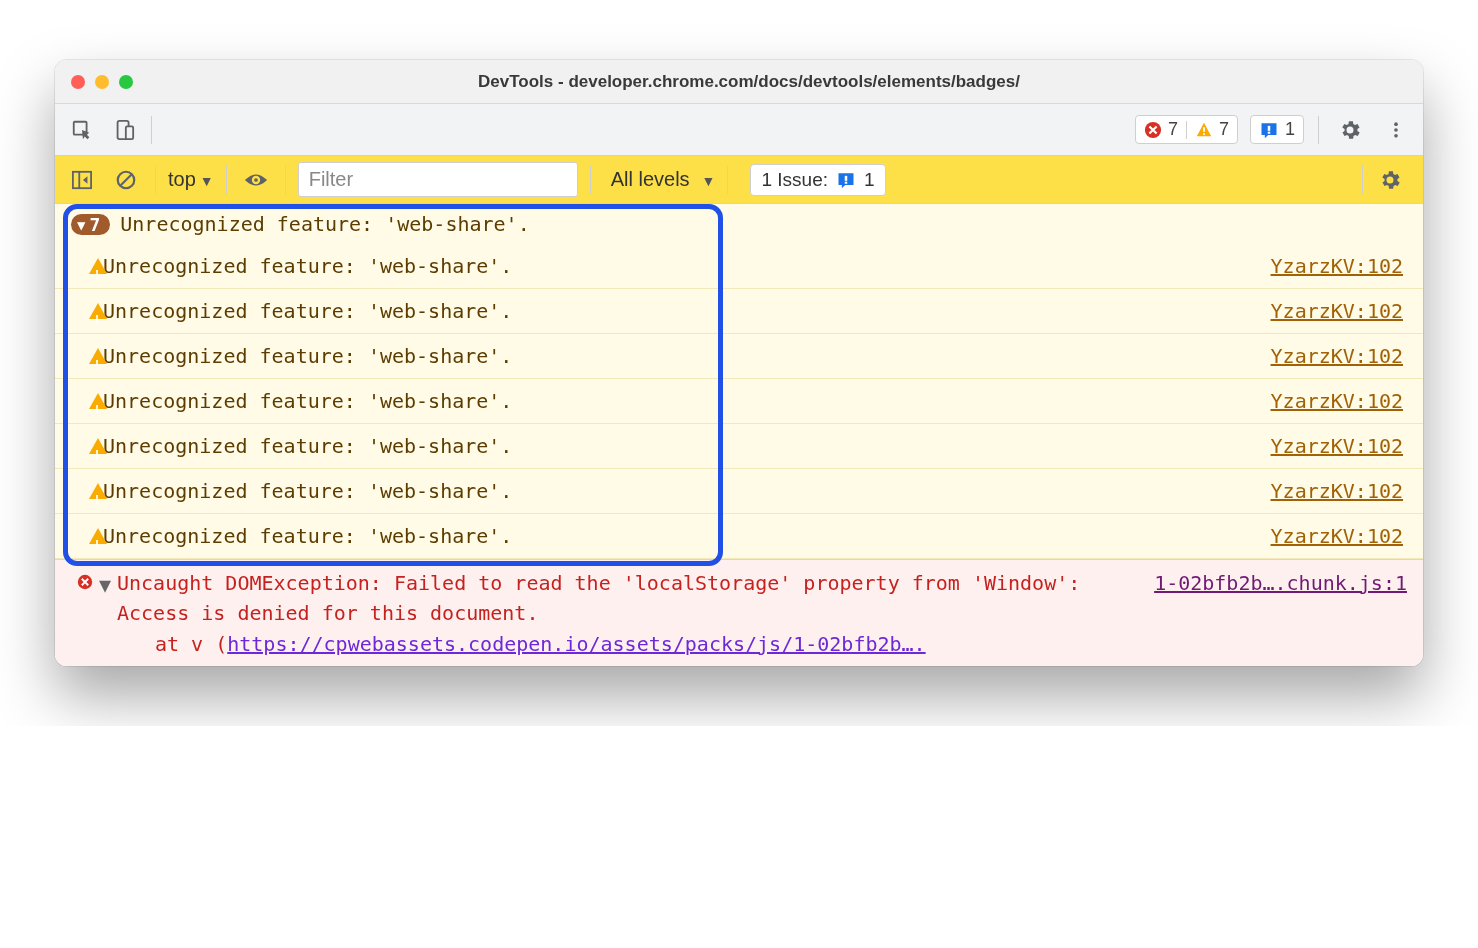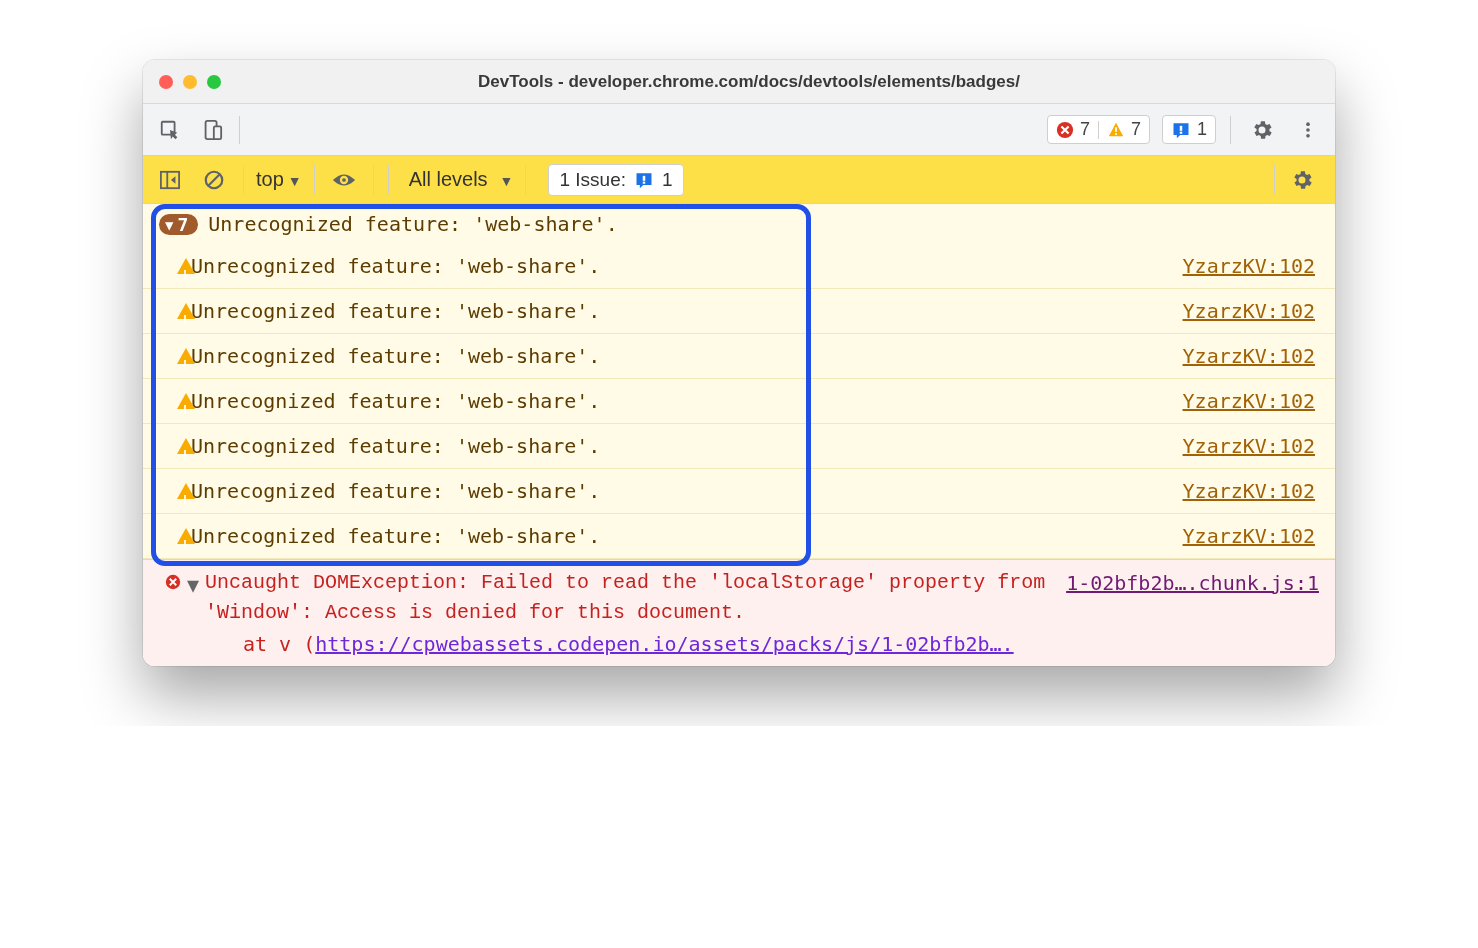--- a/index.html
+++ b/index.html
@@ -5,21 +5,21 @@
   * { box-sizing: border-box; margin: 0; padding: 0; }
   body {
     font-family: -apple-system, BlinkMacSystemFont, "Segoe UI", Arial, sans-serif;
     background: #fff;
     display: flex;
     align-items: flex-start;
     justify-content: center;
     padding: 60px 40px;
   }
   .window {
-    width: 1192px;
+    width: 1368px;
     border-radius: 12px;
     background: #fff;
     box-shadow: 0 30px 60px rgba(0,0,0,0.35), 0 0 0 1px rgba(0,0,0,0.08);
     overflow: hidden;
     position: relative;
   }
   
   .titlebar {
     height: 44px;
     background: #f1f1f1;
@@ -103,21 +103,21 @@
   .count-pill .tri { font-size: 14px; line-height: 1; position: relative; top:1px;}
   .summary-row { padding: 8px 16px 8px 22px; font-size: 20px; display:flex; align-items:center; gap: 10px;}
   .summary-row .msg { color: #5c3c00; font-family: Menlo, Consolas, monospace;}
   .err-bg { background: #fff0f0; }
   .err-row {
     display:flex; align-items:flex-start; padding: 8px 16px 4px 22px;
     font-size: 20px; line-height: 30px; color: #c5221f; border-top: 1px solid #f0cccc;
   }
   .err-row .icon-col { width: 22px; flex:none; display:flex; padding-top:6px;}
   .err-row .arrow { width: 18px; flex:none; padding-top:2px; color:#666;}
-  .err-row .err-text { flex: 1; font-family: Liberation Mono, monospace; }
+  .err-row .err-text { flex: 1; }
   .err-row .src { color: #701a75; text-decoration: underline; margin-left: 16px; white-space: nowrap; padding-top:0;}
   .err-stack { padding: 0 16px 10px 100px; font-size: 20px; color:#c5221f;}
   .err-stack a { color:#6d28d9; text-decoration: underline;}
   
   .icon-warning-sm {
     display:inline-block; width:0; height:0;
     border-left: 9px solid transparent; border-right: 9px solid transparent;
     border-bottom: 16px solid #f9ab00; position: relative; top: 1px;
   }
   .icon-warning-sm::after {
@@ -213,20 +213,21 @@
       <span>top</span>
       <span class="chevron-down">▼</span>
     </div>
     <div class="divider"></div>
     <div class="tb-btn">
       <svg width="26" height="18" viewBox="0 0 28 18" fill="#5f6368">
           <path d="M14 3 C8 3 3.5 8 2 9 c1.5 1 6 6 12 6 s10.5-5 12-6 C24.5 8 20 3 14 3z M14 13.5 a4.5 4.5 0 110-9 4.5 4.5 0 010 9z M14 7 a2 2 0 100 4 2 2 0 000-4z"></path>
         </svg>
     </div>
     <div class="divider"></div>
+    <input class="filter-input" placeholder="Filter" style="">
     <div class="divider"></div>
     <div class="levels">
       <span>All levels</span>
       <span class="chevron-down">▼</span>
     </div>
     <div class="divider"></div>
     <div class="issues-btn">
       <span>1 Issue:</span>
       <svg width="20" height="20" viewBox="0 0 24 24">
           <path d="M3 4 h18 v14 h-10 l-4 4 v-4 h-4 z" fill="#1a73e8"></path>

